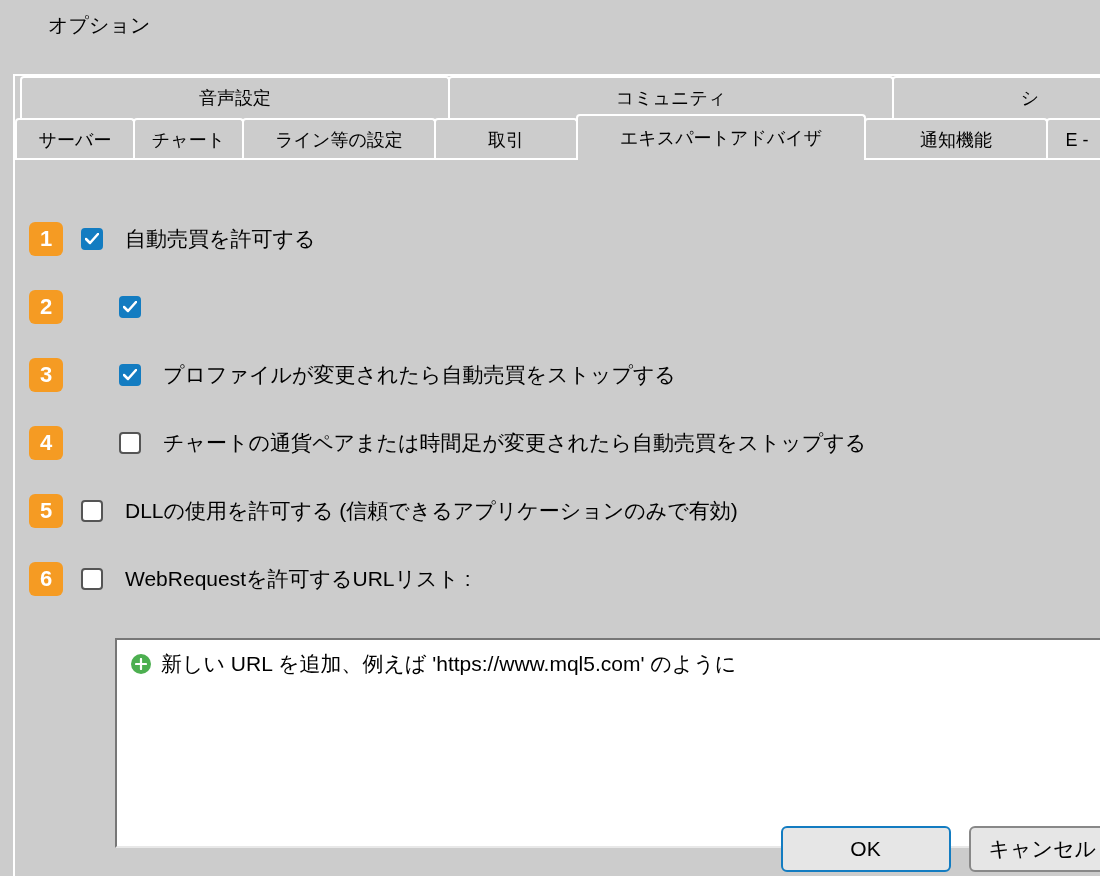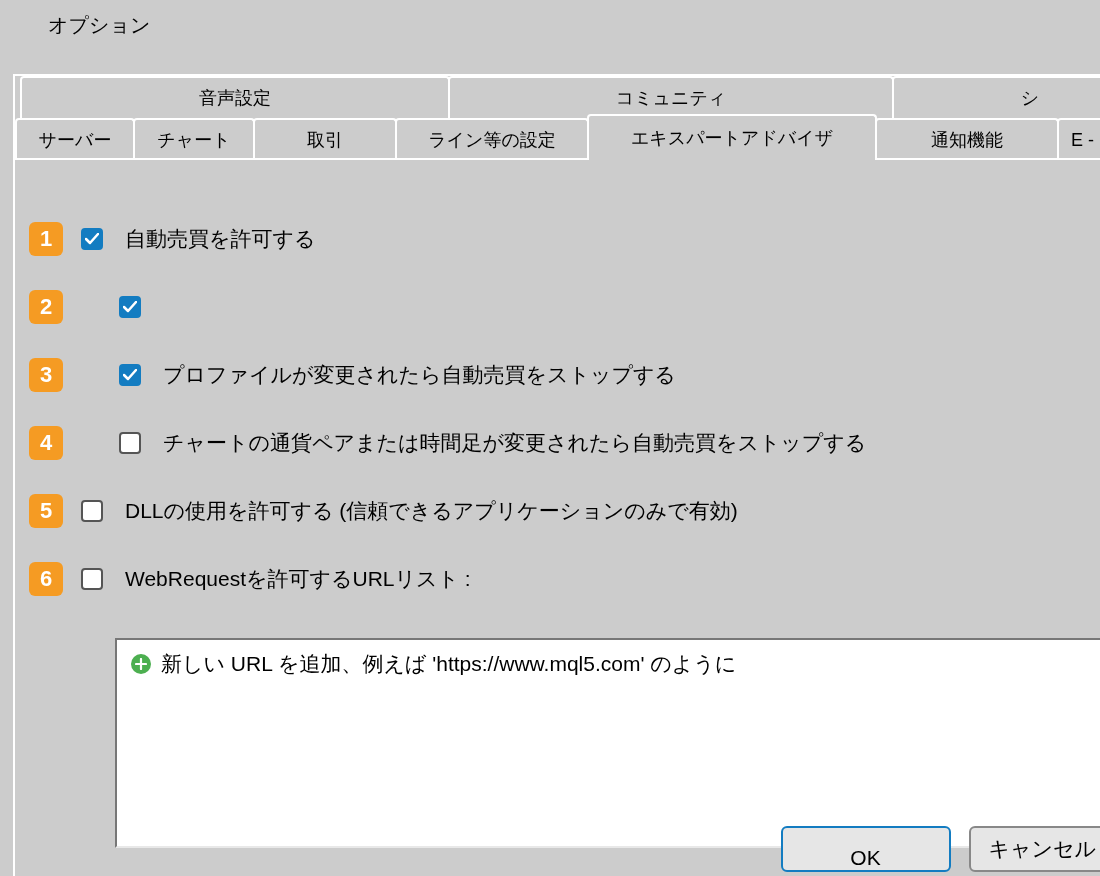--- a/index.html
+++ b/index.html
@@ -159,21 +159,21 @@
       padding: 0 30px;
       background: #e6e6e6;
       border: 2px solid #888;
       border-radius: 6px;
       display: flex; align-items: center; justify-content: center;
       font-size: 21px;
       cursor: pointer;
       min-width: 170px;
       white-space: nowrap;
     }
-    .btn.primary { border-color: #137cc1; align-items: flex-end; }
+    .btn.primary { border-color: #137cc1; }
     .btn.cancel { min-width: 120px; padding: 0 10px 0 18px; }
   </style>
 </head>
 <body>
 
 <div class="titlebar">オプション</div>
 
 <div class="dialog-body">
   <div class="tabs">
     <div class="tabs-row row-top">
@@ -185,28 +185,28 @@
         </div>
       <div class="tab" style="flex:1 1 auto; padding-left:60px">
           <span>シ</span>
         </div>
     </div>
     <div class="tabs-row row-bottom">
       <div class="tab-underline"></div>
       <div class="tab" style="width:120px">
           <span>サーバー</span>
         </div>
-      <div class="tab" style="width:122px">
+      <div class="tab" style="width:111px">
           <span>チャート</span>
+        </div>
+      <div class="tab" style="width:194px">
+          <span>ライン等の設定</span>
         </div>
       <div class="tab" style="width:144px">
           <span>取引</span>
-        </div>
-      <div class="tab" style="width:194px">
-          <span>ライン等の設定</span>
         </div>
       <div class="tab active" style="width:290px">
           <span>エキスパートアドバイザ</span>
         </div>
       <div class="tab" style="width:184px">
           <span>通知機能</span>
         </div>
       <div class="tab" style="flex:1 1 auto">
           <span>E -</span>
         </div>

